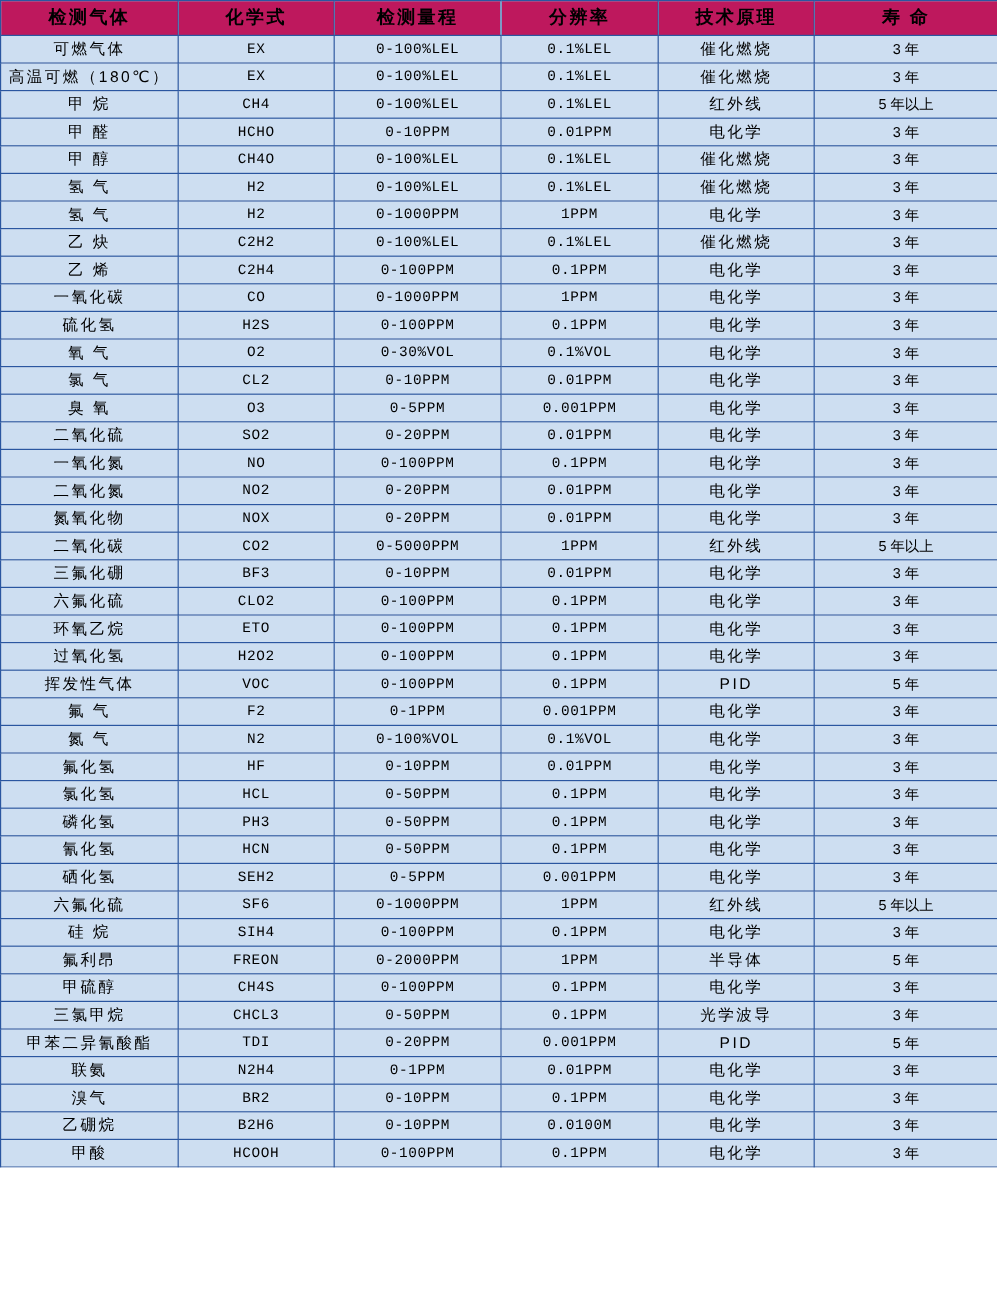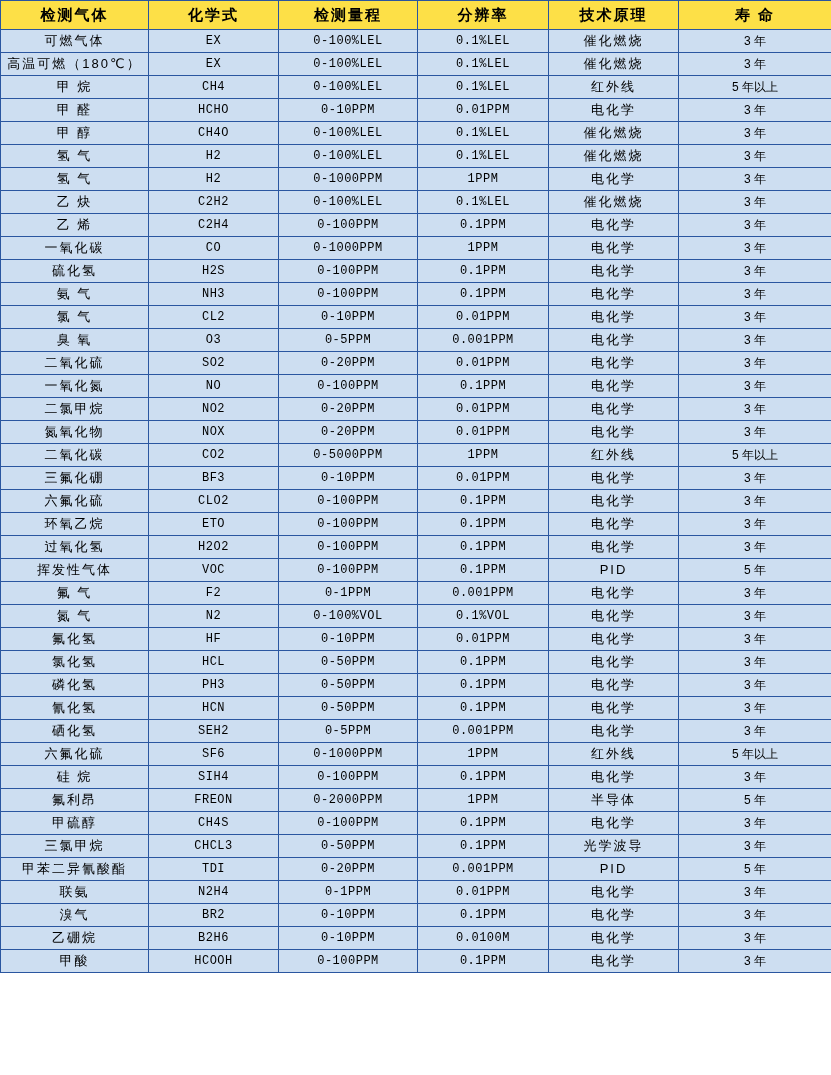--- a/index.html
+++ b/index.html
@@ -28,21 +28,21 @@
     text-align: center;
     vertical-align: middle;
     color: #000000;
     padding: 0;
     height: 22px;
     line-height: 22px;
     overflow: hidden;
     white-space: nowrap;
   }
   #gas-table thead th {
-    background: #fde047;
+    background: #be185d;
     font-size: 15px;
     font-weight: bold;
     height: 28px;
     line-height: 28px;
     letter-spacing: 2px;
   }
   #gas-table tbody td {
     background: #cddef1;
     font-size: 13px;
   }
@@ -164,24 +164,24 @@
       </tr>
       <tr>
         <td class="cn">硫化氢</td>
         <td class="mono">H2S</td>
         <td class="mono">0-100PPM</td>
         <td class="mono">0.1PPM</td>
         <td class="cn">电化学</td>
         <td class="small">3 年</td>
       </tr>
       <tr>
-        <td class="cn">氨 气</td>
-        <td class="mono">NH3</td>
-        <td class="mono">0-100PPM</td>
-        <td class="mono">0.1PPM</td>
+        <td class="cn">氧 气</td>
+        <td class="mono">O2</td>
+        <td class="mono">0-30%VOL</td>
+        <td class="mono">0.1%VOL</td>
         <td class="cn">电化学</td>
         <td class="small">3 年</td>
       </tr>
       <tr>
         <td class="cn">氯 气</td>
         <td class="mono">CL2</td>
         <td class="mono">0-10PPM</td>
         <td class="mono">0.01PPM</td>
         <td class="cn">电化学</td>
         <td class="small">3 年</td>
@@ -204,21 +204,21 @@
       </tr>
       <tr>
         <td class="cn">一氧化氮</td>
         <td class="mono">NO</td>
         <td class="mono">0-100PPM</td>
         <td class="mono">0.1PPM</td>
         <td class="cn">电化学</td>
         <td class="small">3 年</td>
       </tr>
       <tr>
-        <td class="cn">二氯甲烷</td>
+        <td class="cn">二氧化氮</td>
         <td class="mono">NO2</td>
         <td class="mono">0-20PPM</td>
         <td class="mono">0.01PPM</td>
         <td class="cn">电化学</td>
         <td class="small">3 年</td>
       </tr>
       <tr>
         <td class="cn">氮氧化物</td>
         <td class="mono">NOX</td>
         <td class="mono">0-20PPM</td>

